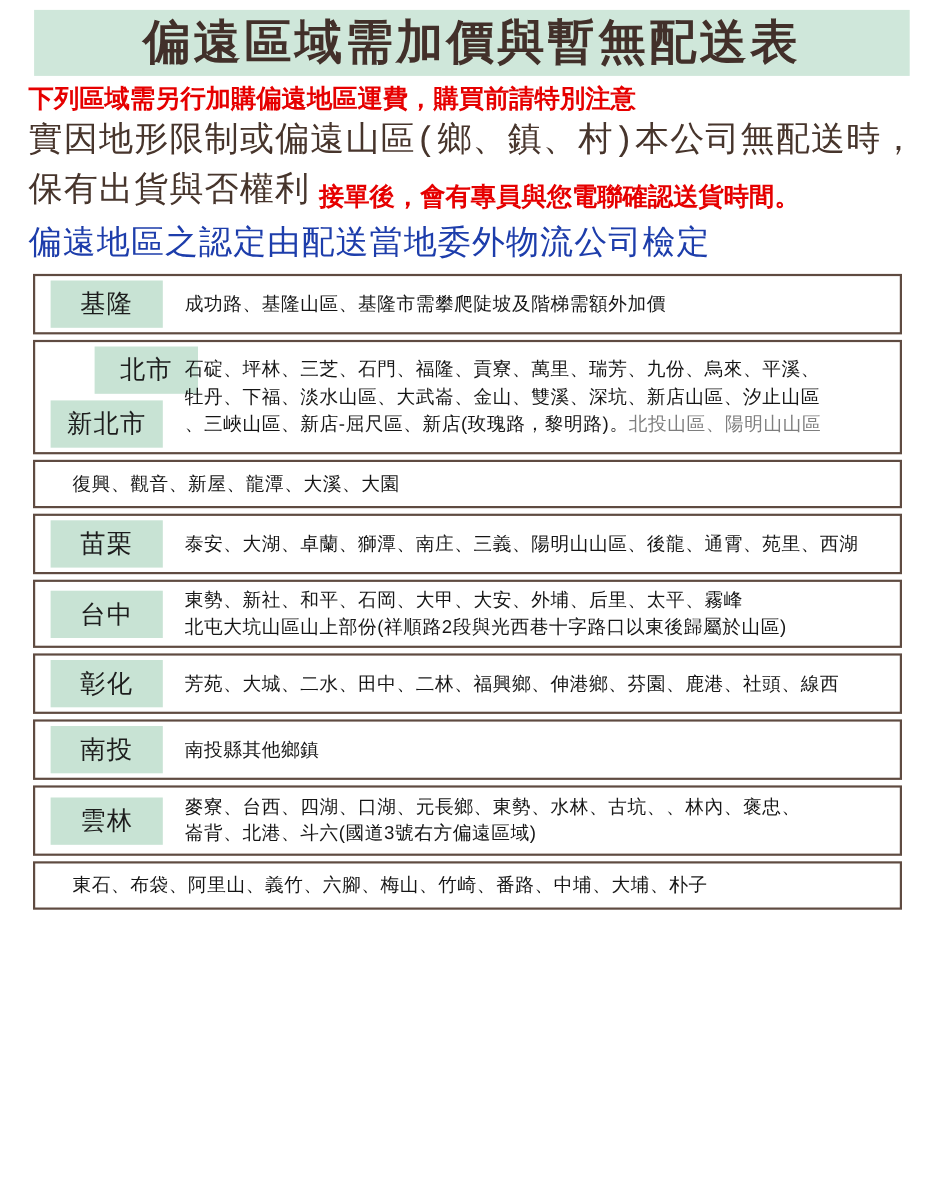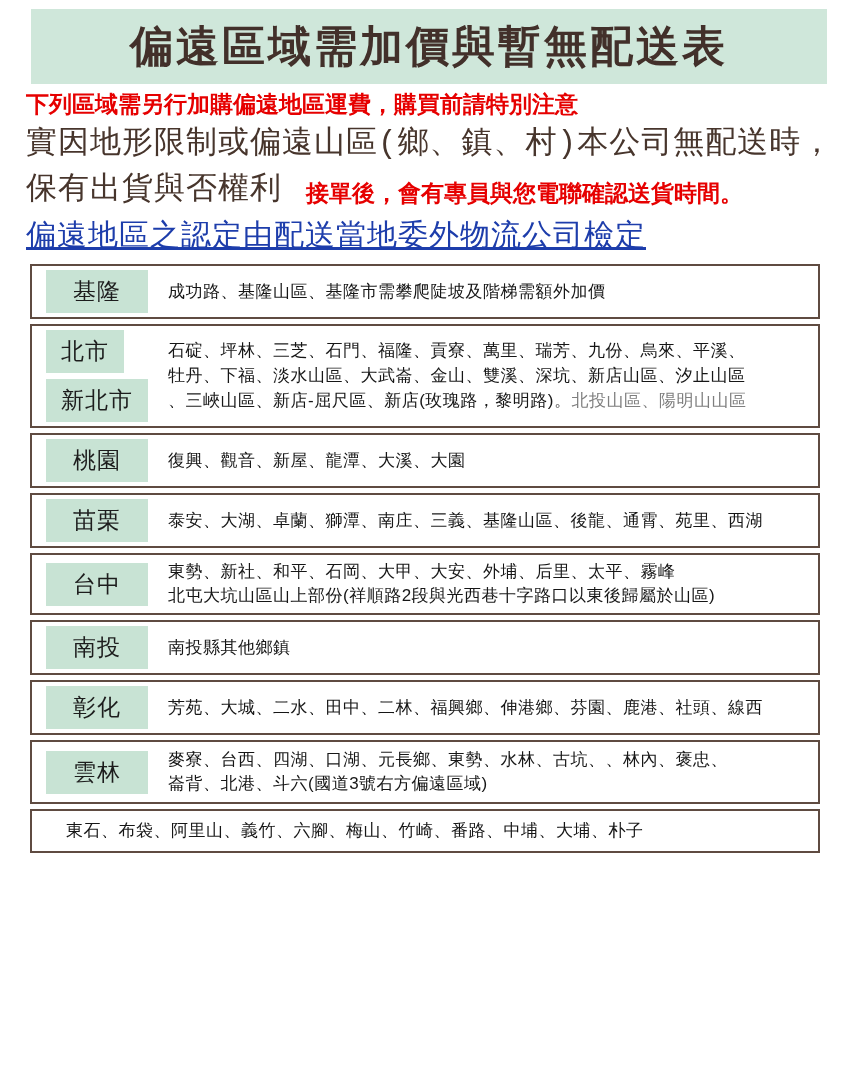--- a/index.html
+++ b/index.html
@@ -2,63 +2,63 @@
 <html><head>
 <meta charset="utf-8">
 <style>
   html,body{margin:0;padding:0;}
   body{
     width:850px;height:1070px;background:#ffffff;
     font-family:"Liberation Sans","DejaVu Sans",sans-serif;
     position:relative;overflow:hidden;
   }
   .title-bar{
-    margin:9px 23px 0 31px;background:#cfe7da;height:75px;
+    margin:9px 23px 0 31px;background:#cfe7da;height:60px;
     display:flex;align-items:center;justify-content:center;
   }
   .title-text{
     font-size:43px;font-weight:bold;color:#42302a;letter-spacing:3px;
   }
   .red-note{
     margin:5px 1px 0 26px;color:#e60000;font-size:23px;font-weight:bold;
     font-family:"Liberation Serif","DejaVu Serif",serif;
   }
   .big-line{
     margin:4px 0 0 26px;font-size:31px;color:#47352c;line-height:1.28;
     letter-spacing:1px;
     font-family:Liberation Mono, monospace;
   }
   .line2-wrap{
     margin:6px 0 0 26px;display:flex;align-items:flex-end;
   }
   .line2-red{
-    color:#e60000;font-size:23px;font-weight:bold;margin-left:24px;
+    color:#e60000;font-size:23px;font-weight:bold;margin-left:8px;
     font-family:"Liberation Serif","DejaVu Serif",serif;
   }
   .blue-line{
     margin:6px 0 6px 26px;font-size:30px;color:#1d3dab;
-    text-decoration:underline;letter-spacing:1px;display:inline-block;
+    letter-spacing:1px;display:inline-block;
   }
   .table{
     margin:2px 30px 0 30px;
   }
   .row{
     border:2px solid #5f4b41;background:#ffffff;margin-bottom:5px;
     display:flex;align-items:center;padding:4px 8px 4px 14px;
     box-sizing:border-box;
   }
   .label-col{
     width:102px;flex:0 0 102px;display:flex;flex-direction:column;
     gap:6px;justify-content:center;
   }
   .region-label{
     background:#c8e3d4;text-align:center;padding:6px 0;
     font-size:23px;color:#1d1d1d;letter-spacing:1px;
   }
-  .region-label.narrow{width:78px;align-self:flex-start;box-sizing:border-box;}
+  .region-label.narrow{width:94px;align-self:flex-start;box-sizing:border-box;margin-left:40px;}
   .region-label.wide{width:102px;align-self:flex-start;box-sizing:border-box;}
   .areas{
     flex:1;padding-left:20px;font-size:17px;color:#161616;
     line-height:1.45;white-space:pre-line;letter-spacing:0.5px;
   }
   .gray-text{color:#7e7e7e;}
   .r-h44{min-height:44px;}
   .r-h62{min-height:62px;} .r-h64{min-height:64px;}
   .r-h92{min-height:92px;}
 </style>
@@ -95,54 +95,51 @@
     <div class="label-col">
       <div class="region-label narrow">北市</div>
       <div class="region-label wide">新北市</div>
     </div>
     <div class="areas"><span>石碇、坪林、三芝、石門、福隆、貢寮、萬里、瑞芳、九份、烏來、平溪、
 牡丹、下福、淡水山區、大武崙、金山、雙溪、深坑、新店山區、汐止山區
 、三峽山區、新店-屈尺區、新店(玫瑰路，黎明路)。</span><span class="gray-text">北投山區、陽明山山區</span></div>
   </div>
 
   <div class="row r-h44">
-    <div class="label-col">
-        <div class="region-label">桃園</div>
-      </div>
     <div class="areas">復興、觀音、新屋、龍潭、大溪、大園</div>
   </div>
 
 
   <div class="row r-h44">
     <div class="label-col">
         <div class="region-label">苗栗</div>
       </div>
-    <div class="areas">泰安、大湖、卓蘭、獅潭、南庄、三義、基隆山區、後龍、通霄、苑里、西湖</div>
+    <div class="areas">泰安、大湖、卓蘭、獅潭、南庄、三義、陽明山山區、後龍、通霄、苑里、西湖</div>
   </div>
 
   <div class="row r-h62">
     <div class="label-col">
         <div class="region-label">台中</div>
       </div>
     <div class="areas">東勢、新社、和平、石岡、大甲、大安、外埔、后里、太平、霧峰
 北屯大坑山區山上部份(祥順路2段與光西巷十字路口以東後歸屬於山區)</div>
   </div>
 
   <div class="row r-h44">
     <div class="label-col">
-        <div class="region-label">南投</div>
+        <div class="region-label">彰化</div>
       </div>
-    <div class="areas">南投縣其他鄉鎮</div>
+    <div class="areas">芳苑、大城、二水、田中、二林、福興鄉、伸港鄉、芬園、鹿港、社頭、線西</div>
   </div>
 
   <div class="row r-h44">
     <div class="label-col">
-        <div class="region-label">彰化</div>
+        <div class="region-label">南投</div>
       </div>
-    <div class="areas">芳苑、大城、二水、田中、二林、福興鄉、伸港鄉、芬園、鹿港、社頭、線西</div>
+    <div class="areas">南投縣其他鄉鎮</div>
   </div>
 
   <div class="row r-h64">
     <div class="label-col">
         <div class="region-label">雲林</div>
       </div>
     <div class="areas">麥寮、台西、四湖、口湖、元長鄉、東勢、水林、古坑、、林內、褒忠、
 崙背、北港、斗六(國道3號右方偏遠區域)</div>
   </div>
 

